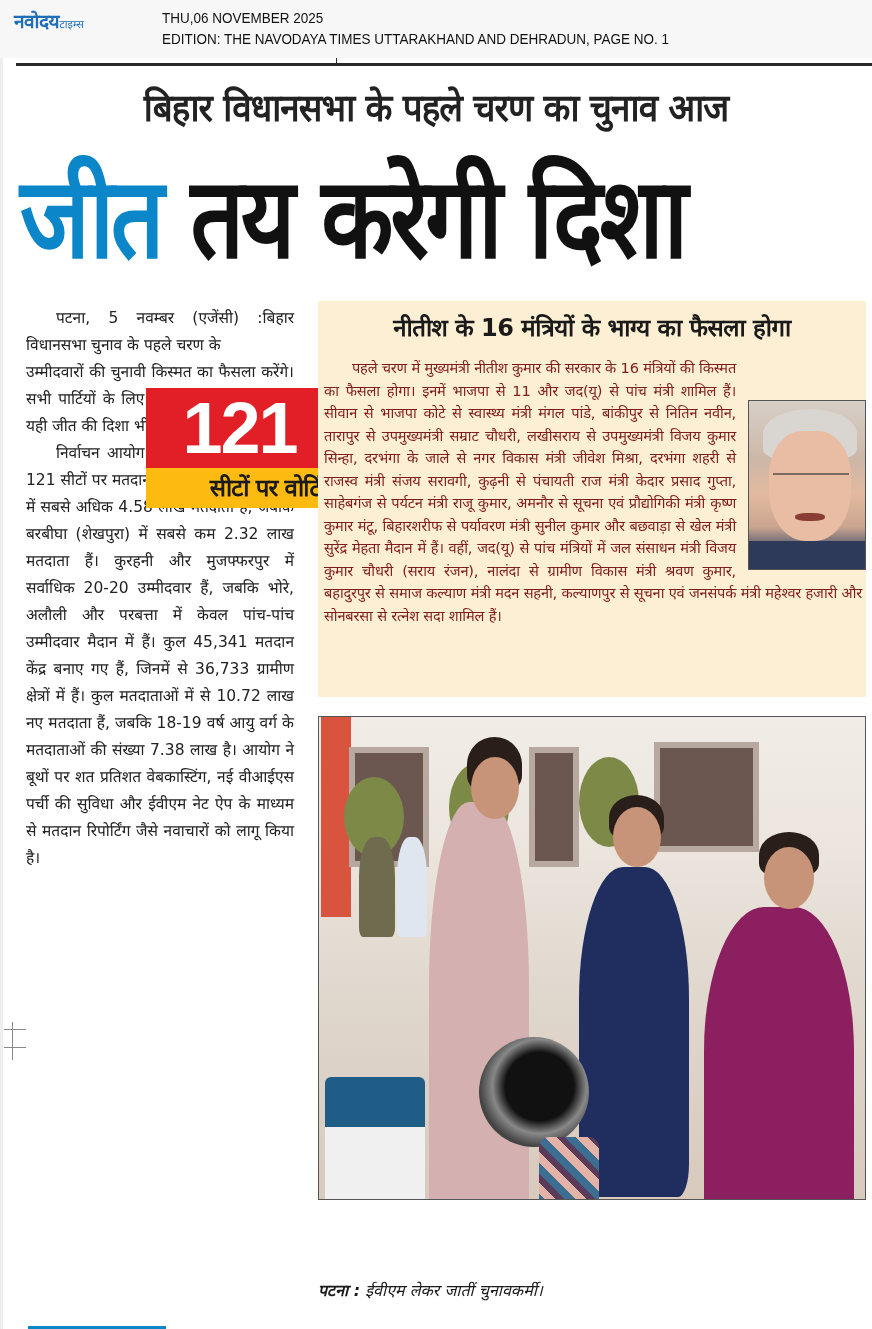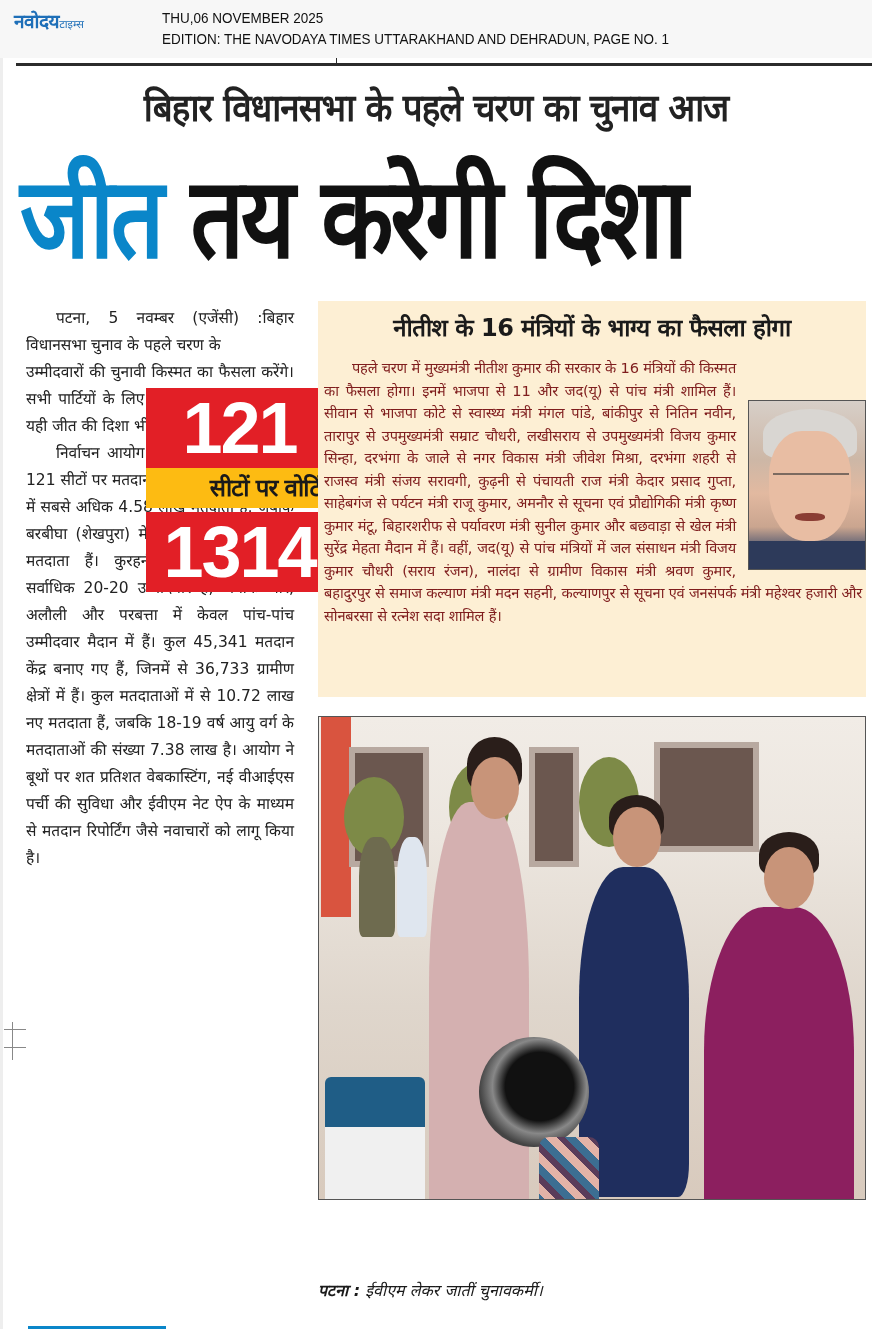--- a/index.html
+++ b/index.html
@@ -85,21 +85,20 @@
 
 <div class="leftcol">
   <p class="indent">पटना, 5 नवम्बर (एजेंसी) :बिहार विधानसभा चुनाव के पहले चरण के</p>
   <p>उम्मीदवारों की चुनावी किस्मत का फैसला करेंगे। सभी पार्टियों के लिए पहला चरण महत्वपूर्ण है, यही जीत की दिशा भी तय करेगा।</p>
   <p class="indent">निर्वाचन आयोग के अनुसार, इस चरण में 121 सीटों पर मतदान होगा। इनमें दीघा (पटना) में सबसे अधिक 4.58 लाख मतदाता हैं, जबकि बरबीघा (शेखपुरा) में सबसे कम 2.32 लाख मतदाता हैं। कुरहनी और मुजफ्फरपुर में सर्वाधिक 20-20 उम्मीदवार हैं, जबकि भोरे, अलौली और परबत्ता में केवल पांच-पांच उम्मीदवार मैदान में हैं। कुल 45,341 मतदान केंद्र बनाए गए हैं, जिनमें से 36,733 ग्रामीण क्षेत्रों में हैं। कुल मतदाताओं में से 10.72 लाख नए मतदाता हैं, जबकि 18-19 वर्ष आयु वर्ग के मतदाताओं की संख्या 7.38 लाख है। आयोग ने बूथों पर शत प्रतिशत वेबकास्टिंग, नई वीआईएस पर्ची की सुविधा और ईवीएम नेट ऐप के माध्यम से मतदान रिपोर्टिंग जैसे नवाचारों को लागू किया है।</p>
 </div>
 
 <div class="stats">
   <div class="stat-num">121</div>
   <div class="stat-lbl">सीटों पर वोटिंग</div>
-  <div class="stat-num">1314</div>
 </div>
 
 <div class="crosshair-h1"></div>
 <div class="crosshair-h2"></div>
 <div class="crosshair-v"></div>
 <div class="blue-underline"></div>
 
 <div class="box">
   <div class="box-title">नीतीश के 16 मंत्रियों के भाग्य का फैसला होगा</div>
   <div class="box-body">

